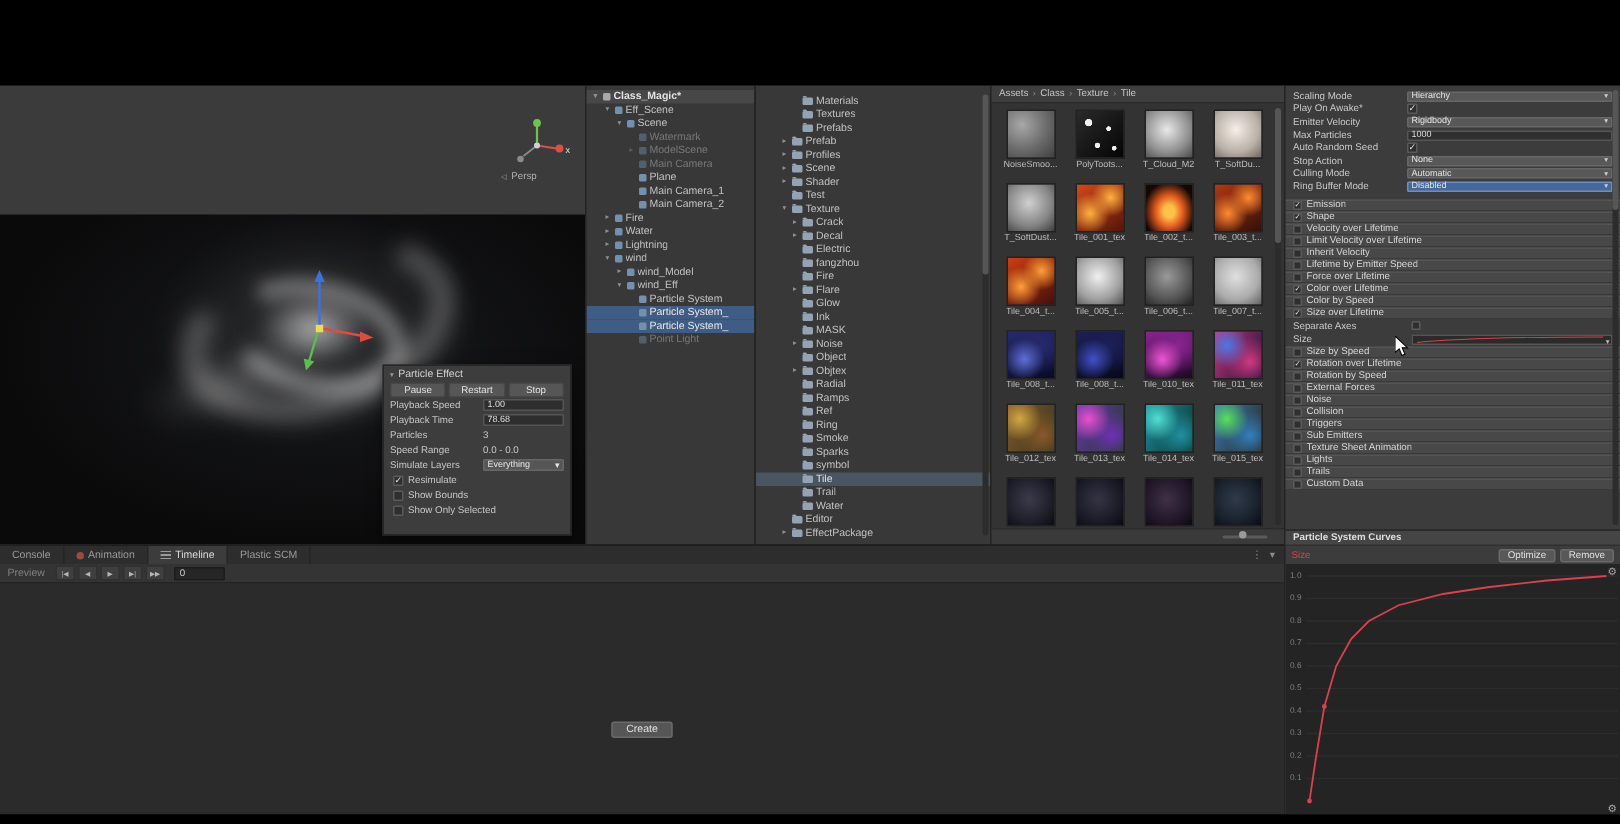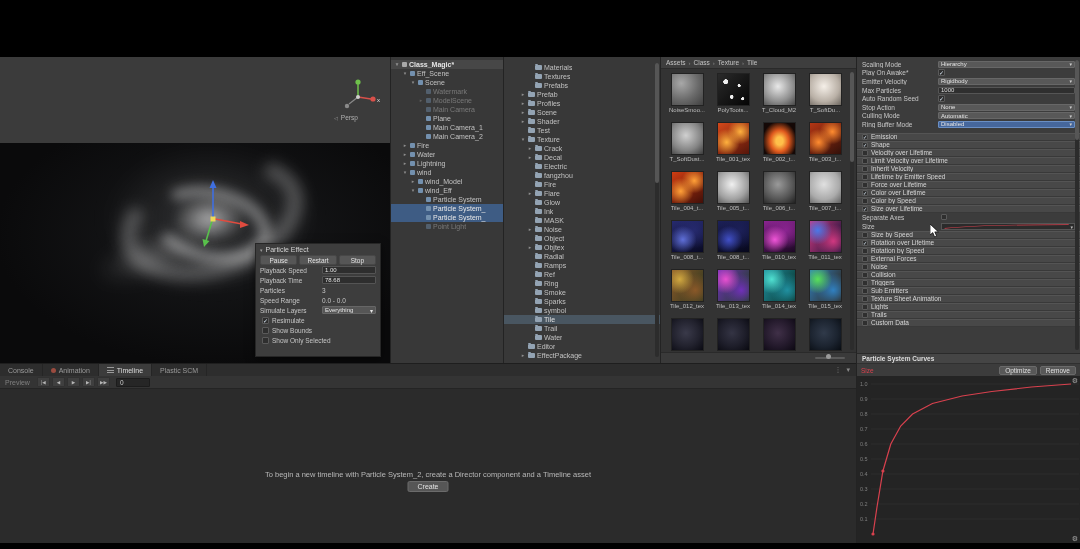--- a/index.html
+++ b/index.html
@@ -796,21 +796,20 @@
     <span id="preview-label">Preview</span>
     <span id="tl-buttons" style="display:flex;gap:2px">
         <span class="tbtn">|◀</span>
         <span class="tbtn">◀</span>
         <span class="tbtn">▶</span>
         <span class="tbtn">▶|</span>
         <span class="tbtn">▶▶</span>
       </span>
     <span id="frame-field">0</span>
   </div>
-  <div id="tl-message">To begin a new timeline with Particle System_2, create a Director component and a Timeline asset</div>
   <div id="create-btn">Create</div>
 </div>
 
 <div id="bar-bottom" class="black-bar"></div>
 
 <svg id="mouse-cursor" width="10" height="14" viewBox="0 0 10 14">
   <polygon points="0,0 0,11 2.8,8.6 4.6,13 6.6,12.1 4.8,7.9 8.4,7.9" fill="#fff" stroke="#000" stroke-width="0.7"></polygon>
 </svg>
 
 </body></html>

